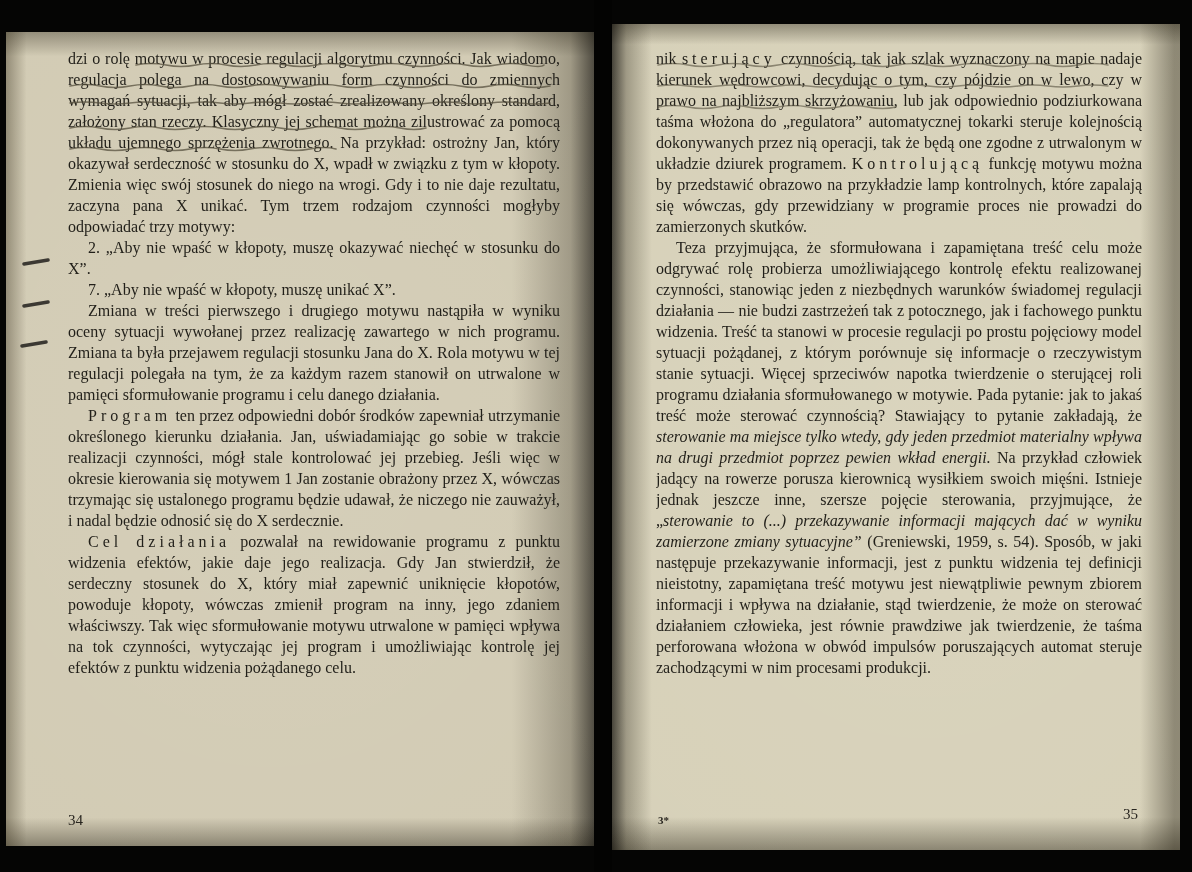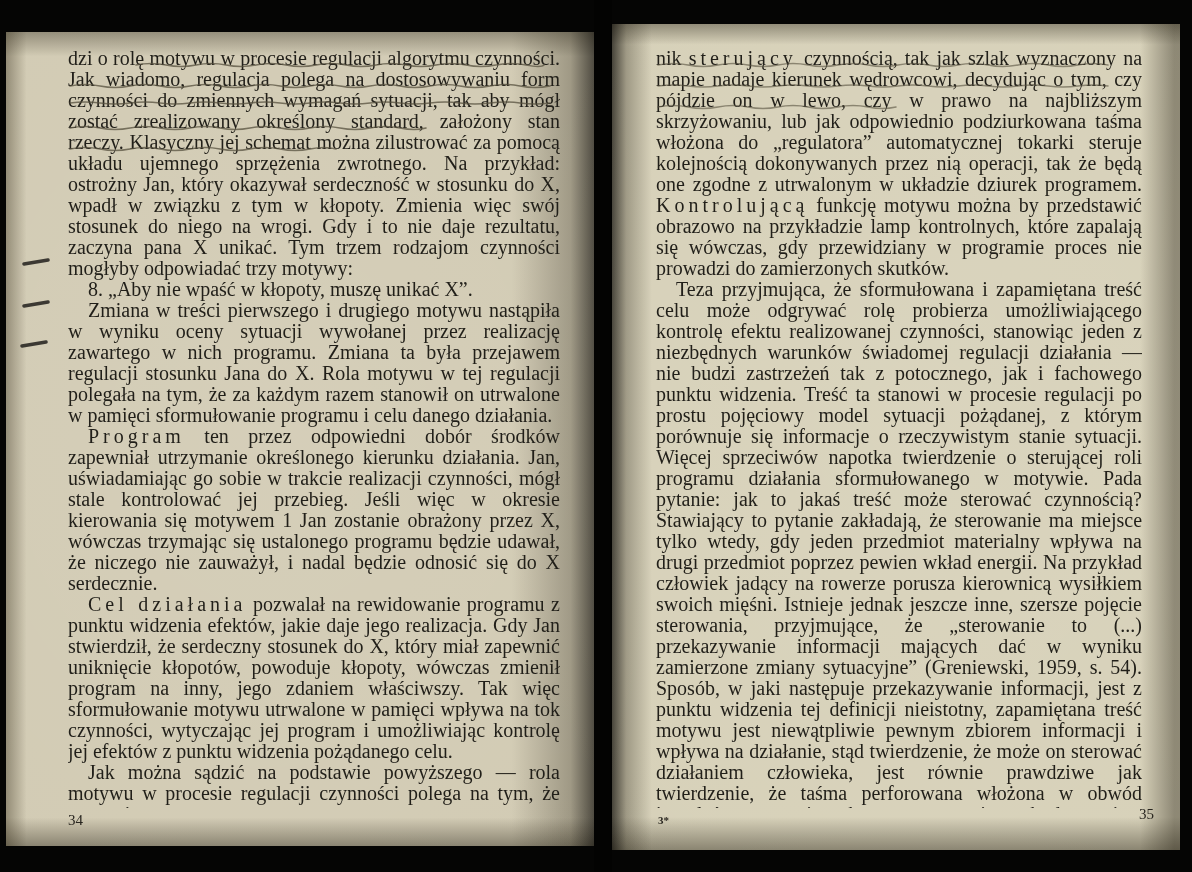--- a/index.html
+++ b/index.html
@@ -20,51 +20,51 @@
   .page-right {
     left:612px; top:24px; width:568px; height:826px;
     background:
       radial-gradient(ellipse 130% 110% at 55% 48%, rgba(255,255,250,0.07), rgba(0,0,0,0) 65%),
       linear-gradient(to right, rgba(8,6,2,0.70) 0%, rgba(25,20,8,0.30) 2.5%, rgba(0,0,0,0) 7%, rgba(0,0,0,0) 93%, rgba(30,25,12,0.40) 99%),
       linear-gradient(to bottom, rgba(30,25,12,0.38) 0%, rgba(0,0,0,0) 2.5%, rgba(0,0,0,0) 96%, rgba(30,25,12,0.42) 100%),
       #d7d1b9;
   }
   .text-block {
     position:absolute; color:#211f19; text-align:justify;
-    font-size:20px; line-height:21px; overflow:hidden;
+    font-size:16px; line-height:21px; overflow:hidden;
   }
   .tb-left  { left:62px; top:16px;  width:492px; height:760px; }
   .tb-right { left:44px; top:24px;  width:486px; height:760px; }
   .para { margin:0; padding:0; }
   .para.indent { text-indent:20px; }
   .seg-normal { }
   .seg-spaced { letter-spacing:4px; }
-  .seg-italic { }
+  .seg-italic { font-style:italic; }
   .page-number { position:absolute; font-size:15px; color:#28251f; }
   .pn-left  { left:62px;  top:780px; }
-  .pn-right { right:26px; top:782px; }
+  .pn-right { right:42px; top:782px; }
   .signature-mark {
     position:absolute; left:46px; top:790px;
     font-size:11px; font-weight:bold; color:#28251f;
   }
   .marks { position:absolute; left:0; top:0; pointer-events:none; }
 </style>
 </head>
 <body>
 
 <div class="scene">
 
   <div class="page page-left">
     <div class="text-block tb-left">
         <p class="para"><span class="seg-normal">dzi o rolę motywu w procesie regulacji algorytmu czynności. Jak wiadomo, regulacja polega na dostosowywaniu form czynności do zmiennych wymagań sytuacji, tak aby mógł zostać zrealizowany określony standard, założony stan rzeczy. Klasyczny jej schemat można zilustrować za pomocą układu ujemnego sprzężenia zwrotnego. Na przykład: ostrożny Jan, który okazywał serdeczność w stosunku do X, wpadł w związku z tym w kłopoty. Zmienia więc swój stosunek do niego na wrogi. Gdy i to nie daje rezultatu, zaczyna pana X unikać. Tym trzem rodzajom czynności mogłyby odpowiadać trzy motywy:</span></p>
-        <p class="para indent"><span class="seg-normal">8. „Aby nie wpaść w kłopoty, muszę unikać X”.</span></p>
+        <p class="para indent"><span class="seg-normal">2. „Aby nie wpaść w kłopoty, muszę okazywać niechęć w stosunku do X”.</span></p>
+        <p class="para indent"><span class="seg-normal">7. „Aby nie wpaść w kłopoty, muszę unikać X”.</span></p>
         <p class="para indent"><span class="seg-normal">Zmiana w treści pierwszego i drugiego motywu nastąpiła w wyniku oceny sytuacji wywołanej przez realizację zawartego w nich programu. Zmiana ta była przejawem regulacji stosunku Jana do X. Rola motywu w tej regulacji polegała na tym, że za każdym razem stanowił on utrwalone w pamięci sformułowanie programu i celu danego działania.</span></p>
         <p class="para indent"><span class="seg-spaced">Program</span><span class="seg-normal"> ten przez odpowiedni dobór środków zapewniał utrzymanie określonego kierunku działania. Jan, uświadamiając go sobie w trakcie realizacji czynności, mógł stale kontrolować jej przebieg. Jeśli więc w okresie kierowania się motywem 1 Jan zostanie obrażony przez X, wówczas trzymając się ustalonego programu będzie udawał, że niczego nie zauważył, i nadal będzie odnosić się do X serdecznie.</span></p>
         <p class="para indent"><span class="seg-spaced">Cel działania</span><span class="seg-normal"> pozwalał na rewidowanie programu z punktu widzenia efektów, jakie daje jego realizacja. Gdy Jan stwierdził, że serdeczny stosunek do X, który miał zapewnić uniknięcie kłopotów, powoduje kłopoty, wówczas zmienił program na inny, jego zdaniem właściwszy. Tak więc sformułowanie motywu utrwalone w pamięci wpływa na tok czynności, wytyczając jej program i umożliwiając kontrolę jej efektów z punktu widzenia pożądanego celu.</span></p>
-        <p class="para indent"><span class="seg-normal">Jak można sądzić na podstawie powyższego — rola motywu w procesie regulacji czynności polega na tym, że stanowi on czyn-</span></p>
       </div>
     <div class="page-number pn-left">34</div>
     <svg class="marks" width="588" height="814" viewBox="0 0 588 814">
       <g stroke="#57513f" stroke-width="1.6" fill="none" opacity="0.75" stroke-linecap="round">
         <path d="M130 33 q15 -3 30 0 t30 0 t30 0 t30 0 t30 0 t30 0 t30 0 t30 0 t30 0 t30 0 t30 0 t30 0 t30 0 t18 0"></path>
         <path d="M64 54 q15 -3 30 0 t30 0 t30 0 t30 0 t30 0 t30 0 t30 0 t30 0 t30 0 t30 0 t30 0 t30 0 t30 0 t30 0 t30 0 t30 0"></path>
         <path d="M64 71 q15 -2 30 0 t30 0 t30 0 t30 0 t30 0 t30 0 t30 0 t30 0 t30 0 t30 0 t30 0 t30 0 t30 0 t30 0 t30 0 t30 0"></path>
         <path d="M64 96 q15 -3 30 0 t30 0 t30 0 t30 0 t30 0 t30 0 t30 0 t30 0 t30 0 t30 0 t30 0 t26 0"></path>
         <path d="M64 117 q15 -3 30 0 t30 0 t30 0 t30 0 t30 0 t30 0 t30 0 t30 0 t26 0"></path>
       </g>

